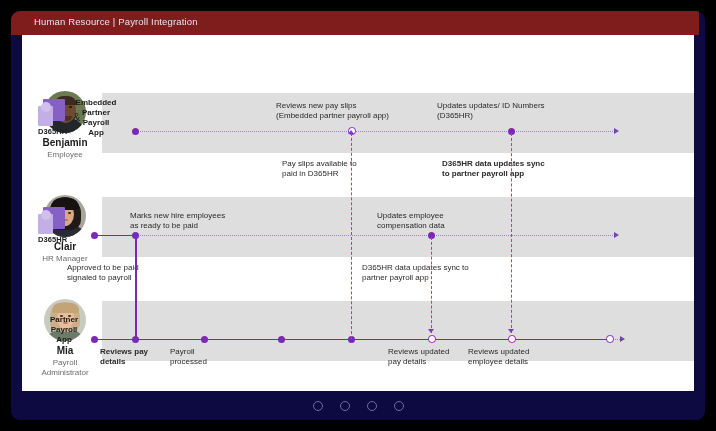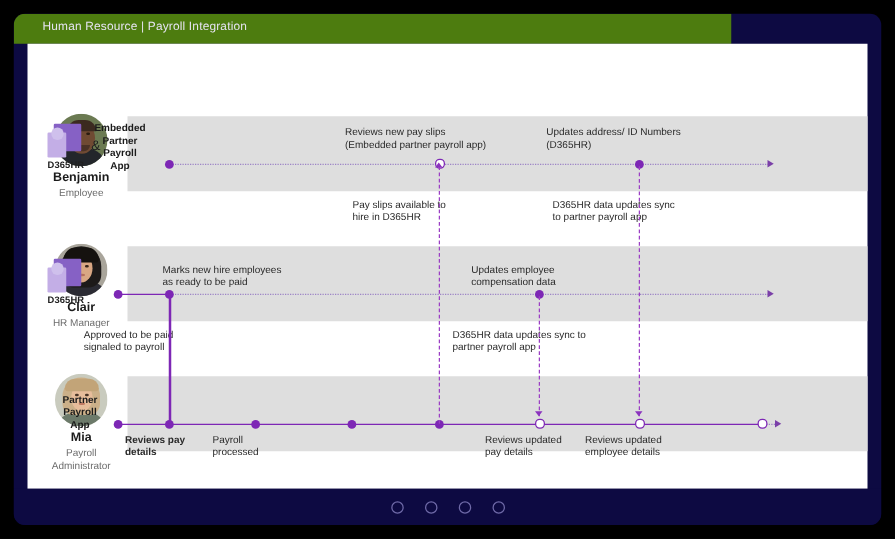--- a/index.html
+++ b/index.html
@@ -11,22 +11,22 @@
   }
   #device{
     position:absolute;left:0;top:0;width:716px;height:431px;
     background:#000;
   }
   #frame{
     position:absolute;left:11px;top:11px;width:694px;height:409px;
     background:#0d0a42;border-radius:9px;overflow:hidden;
   }
   #titlebar{
-    position:absolute;left:0;top:0;width:574px;height:24px;
-    background:#4d7c0f;
+    position:absolute;left:0;top:0;width:688px;height:24px;
+    background:#7f1d1d;
   }
   #titlebar .t{
     position:absolute;left:23px;top:5px;
     font-size:9.5px;color:#e6e4f2;letter-spacing:.15px;
   }
   #canvas{
     position:absolute;left:11px;top:24px;width:672px;height:356px;
     background:#ffffff;
   }
   #dots{
@@ -207,29 +207,29 @@
     <div class="arrow" style="left:592px;top:92.6px;"></div>
     <div class="dot" style="left:110px;top:92.5px;"></div>
     <div class="ring" style="left:326px;top:92.2px;"></div>
     <div class="dot" style="left:486px;top:92.5px;"></div>
 
     <div class="lbl" style="left:254px;top:66px;width:155px;">
       <span>Reviews new pay slips</span><br>
       <span>(Embedded partner payroll app)</span>
     </div>
     <div class="lbl" style="left:415px;top:66px;width:146px;">
-      <span>Updates address/ ID Numbers</span><br>
+      <span>Updates updates/ ID Numbers</span><br>
       <span>(D365HR)</span>
     </div>
 
     <div class="lbl" style="left:260px;top:124px;width:140px;">
       <span>Pay slips available to</span><br>
-      <span>hire in D365HR</span>
-    </div>
-    <div class="lbl" style="left:420px;top:124px;width:145px;">
+      <span>paid in D365HR</span>
+    </div>
+    <div class="lbl" style="left:420px;top:124px;width:145px;font-weight:bold;">
       <span>D365HR data updates sync</span><br>
       <span>to partner payroll app</span>
     </div>
 
     <div class="appcell" style="left:16px;top:172px;">
       <div class="d365">
         <div class="sq"></div>
             <div class="bodyshape"></div>
             <div class="head"></div>
       </div>

